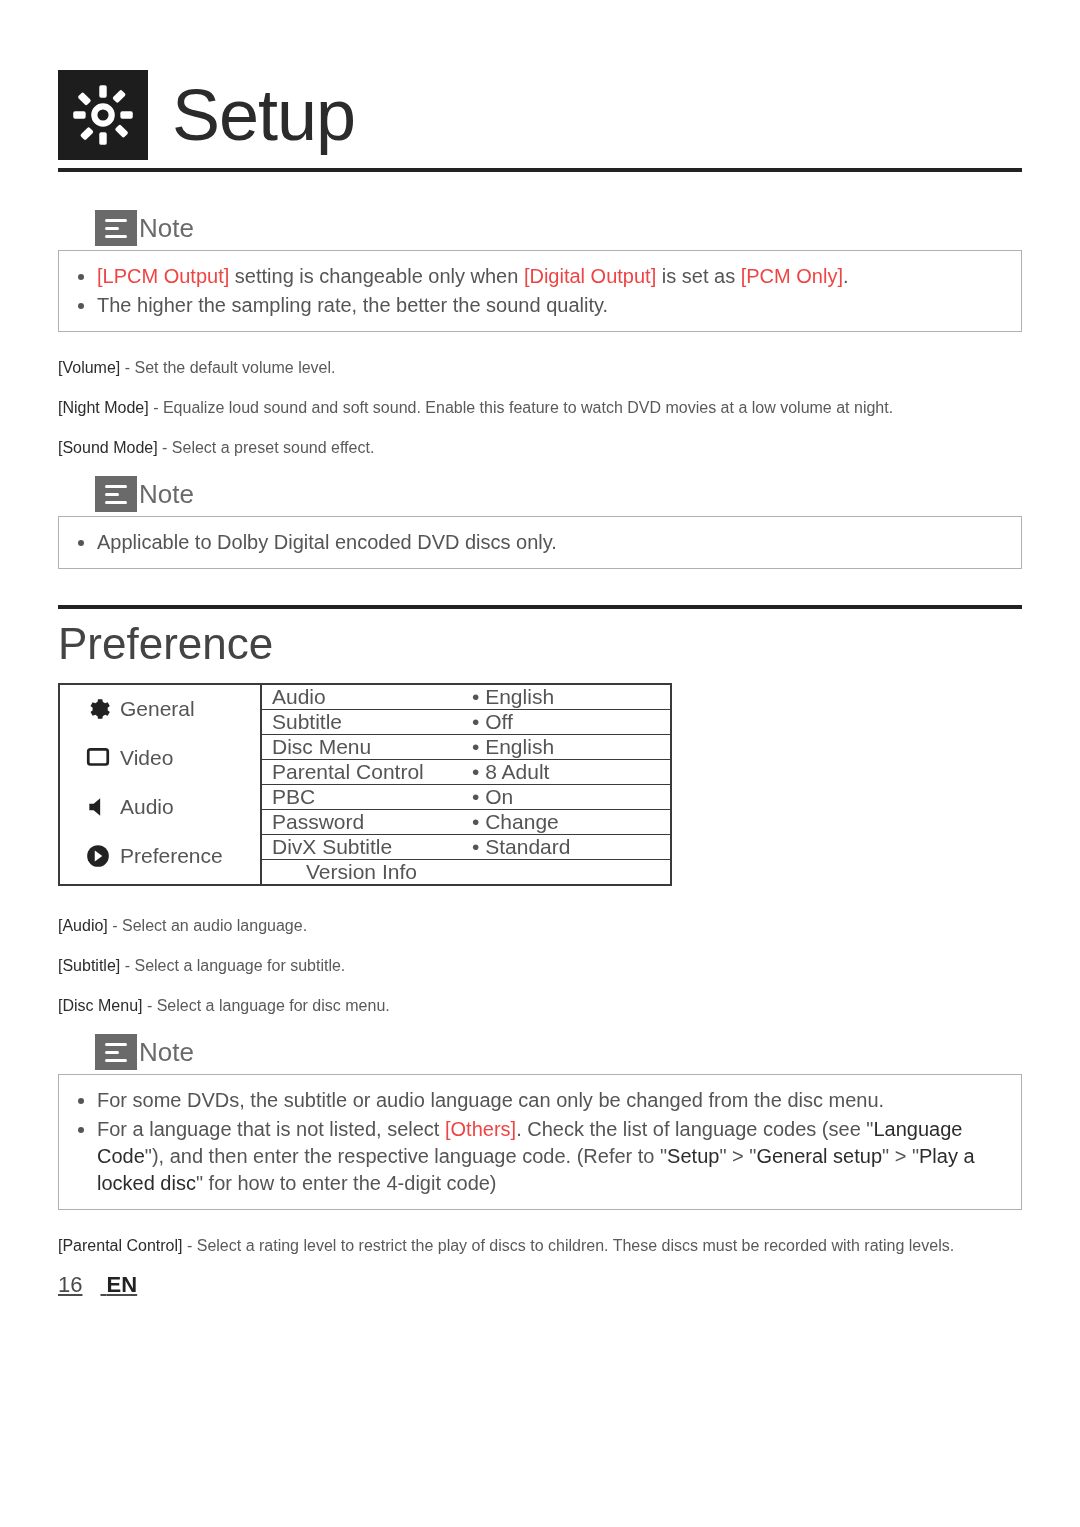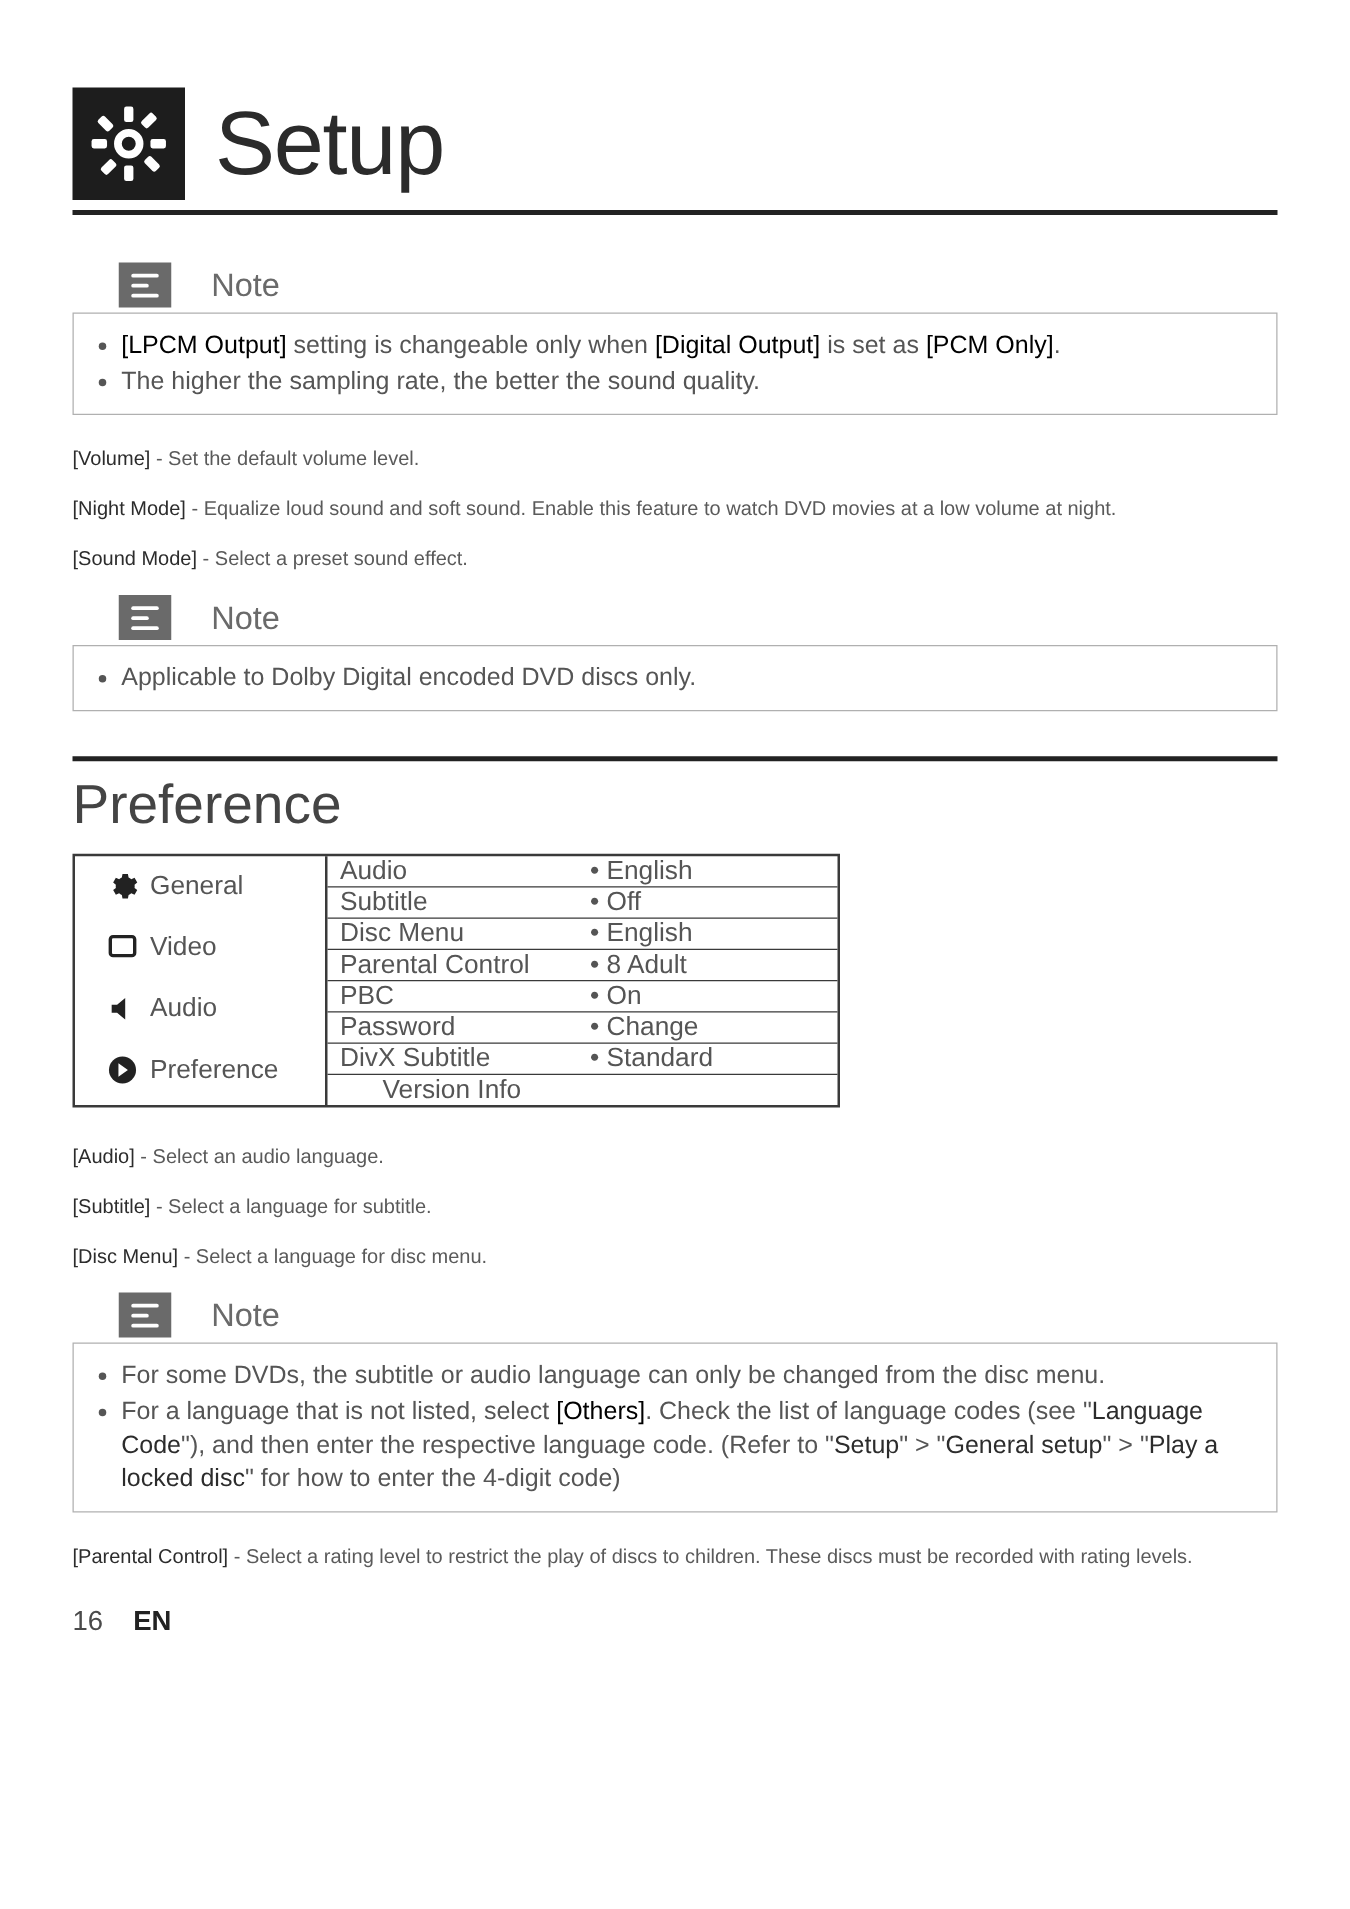--- a/index.html
+++ b/index.html
@@ -40,21 +40,21 @@
     font-size: 72px;
     font-weight: 400;
     color: #2b2b2b;
     letter-spacing: -1px;
   }
 
   
   .note-header {
     display: flex;
     align-items: center;
-    gap: 32px;
+    gap: 2px;
     margin-bottom: 4px;
     padding-left: 37px;
   }
   .note-icon-box {
     width: 42px;
     height: 36px;
     background: #6a6a6a;
     display: flex;
     align-items: center;
     justify-content: center;
@@ -93,21 +93,21 @@
   .para {
     font-size: 16px;
     line-height: 1.5;
     margin: 16px 0;
     color: #5a5a5a;
   }
   .para .label {
     color: #2c2c2c;
     font-weight: 500;
   }
-  .bold-inline { color: #000000; font-weight: 500; }
+  .bold-inline { color: #ef4444; font-weight: 500; }
   .quote-bold { color:#2c2c2c; font-weight:500; }
 
   
   .section-block {
     margin-top: 36px;
     border-top: 4px solid #222;
     padding-top: 10px;
   }
   .section-title {
     font-size: 44px;
@@ -161,24 +161,25 @@
   .menu-right .row:last-child { border-bottom: none; padding-left: 44px; }
   .menu-right .k { width: 200px; }
   .menu-right .v { flex: 1; }
 
   
   .defs { margin-top: 28px; }
 
   
   .footer {
     position: absolute;
-    bottom: 50px;
+    bottom: 62px;
     left: 58px;
     font-size: 22px;
     color: #4a4a4a;
+    text-decoration: underline;
   }
   .footer .pn { margin-right: 18px; color:#4a4a4a; }
   .footer .lang { font-weight: 600; color:#222; }
 </style>
 </head>
 <body>
 
 <div class="page">
 
   <div class="header-block">

